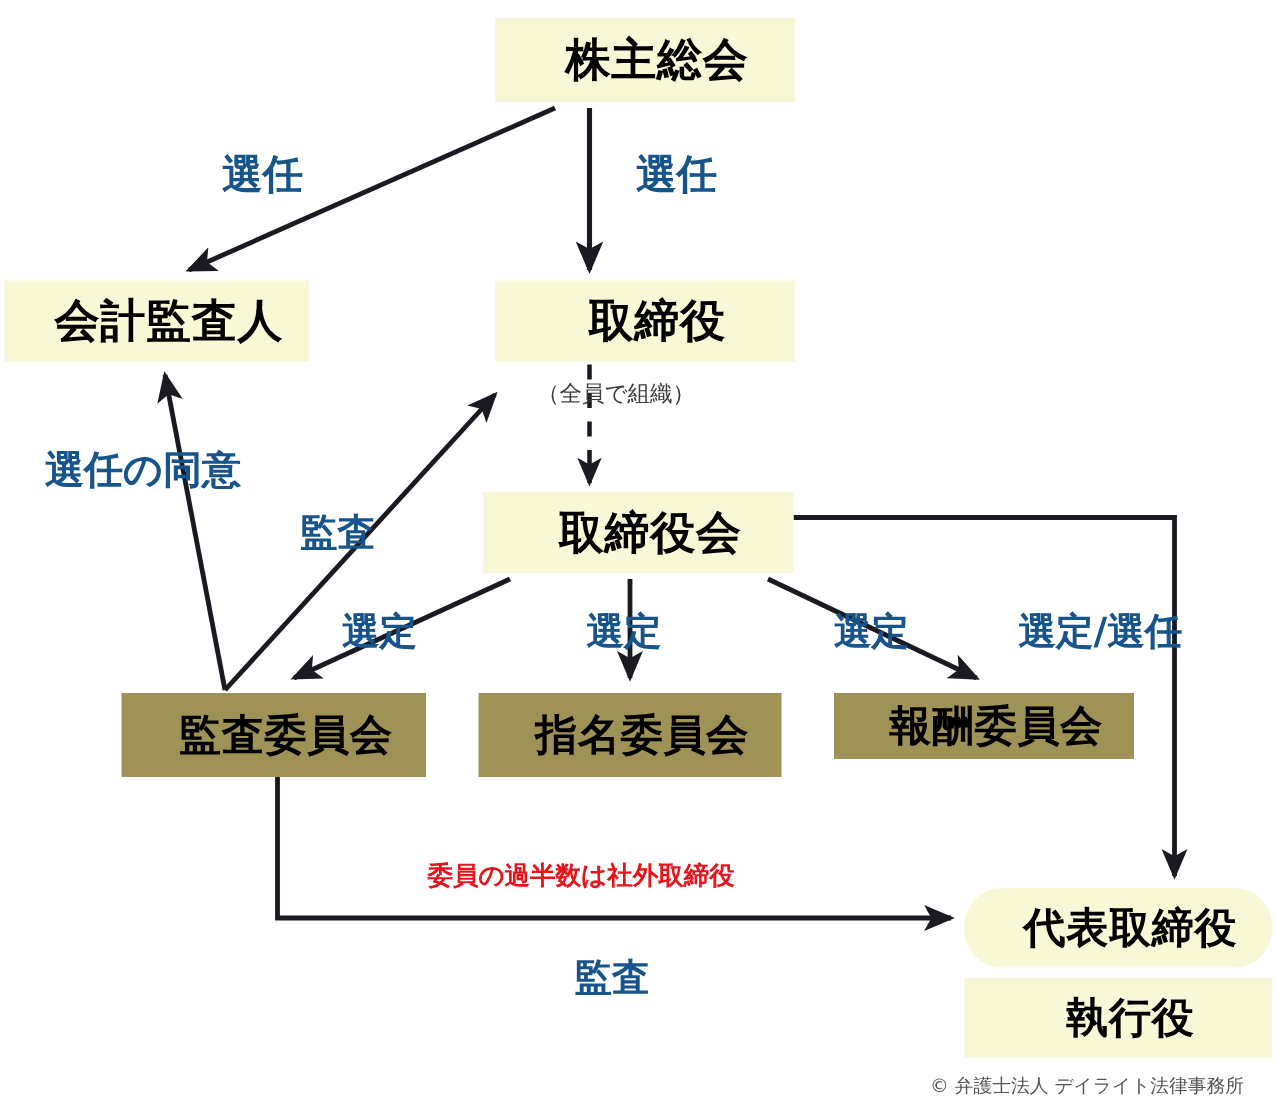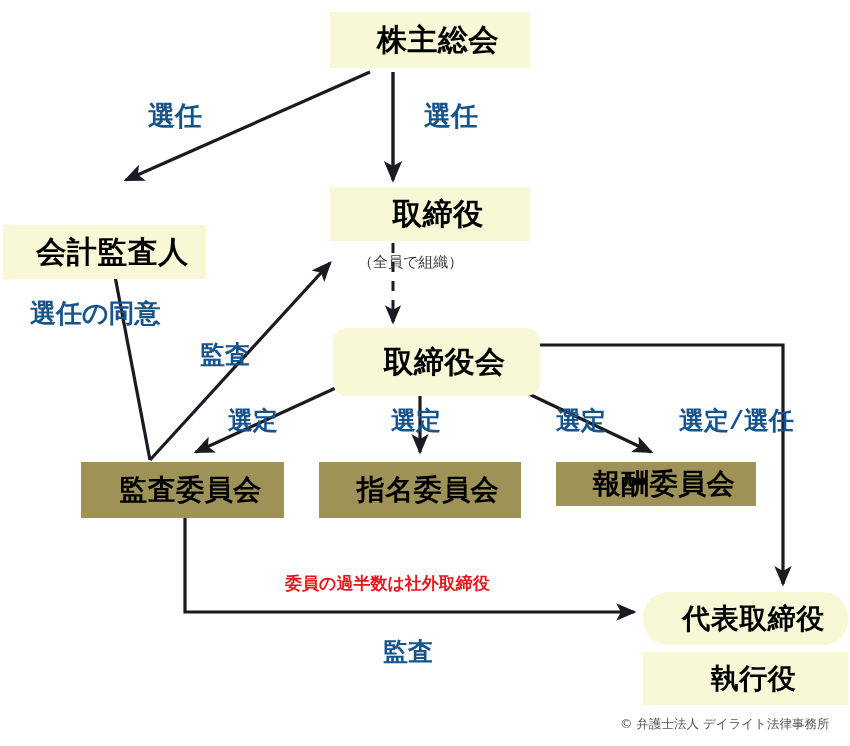--- a/index.html
+++ b/index.html
@@ -108,29 +108,29 @@
 
     <path d="M529,345 L783,345 L783,584" fill="none" stroke="#1a1a22" stroke-width="3.2" marker-end="url(#ah)"></path>
 
     <path d="M185,518 L185,612 L634,612" fill="none" stroke="#1a1a22" stroke-width="3.2" marker-end="url(#ah)"></path>
   </svg>
 
   <div class="node pale" style="left:330px; top:12px; width:200px; height:56px; font-size:30px;">
     <span>株主総会</span>
   </div>
 
-  <div class="node pale" style="left:3px; top:187px; width:203px; height:54px; font-size:30px;margin-top:38px;">
+  <div class="node pale" style="left:3px; top:187px; width:203px; height:54px; font-size:30px;">
     <span>会計監査人</span>
   </div>
 
   <div class="node pale" style="left:330px; top:187px; width:200px; height:54px; font-size:30px;">
     <span>取締役</span>
   </div>
 
-  <div class="node pale" style="left:333px; top:328px; width:207px; height:68px; font-size:30px;border-radius:14px;">
+  <div class="node pale" style="left:322px; top:328px; width:207px; height:54px; font-size:30px;">
     <span>取締役会</span>
   </div>
 
   <div class="node olive" style="left:81px; top:462px; width:203px; height:56px; font-size:28px;">
     <span>監査委員会</span>
   </div>
 
   <div class="node olive" style="left:319px; top:462px; width:202px; height:56px; font-size:28px;">
     <span>指名委員会</span>
   </div>
@@ -154,21 +154,21 @@
   <div class="label" style="left:30px; top:296px; font-size:26px;">選任の同意</div>
 
   <div class="label" style="left:200px; top:338px; font-size:25px;">監査</div>
 
   <div class="label" style="left:228px; top:404px; font-size:25px;">選定</div>
 
   <div class="label" style="left:391px; top:404px; font-size:25px;">選定</div>
 
   <div class="label" style="left:556px; top:404px; font-size:25px;">選定</div>
 
-  <div class="label" style="left:679px; top:404px; font-size:25px;font-family:Liberation Mono, monospace;">選定/選任</div>
+  <div class="label" style="left:679px; top:404px; font-size:25px;">選定/選任</div>
 
   <div class="label" style="left:383px; top:635px; font-size:25px;">監査</div>
 
   <div class="sub-note" style="left:358px; top:253px; font-size:15px;">（全員で組織）</div>
 
   <div class="note-red" style="left:285px; top:572px; font-size:17px;">委員の過半数は社外取締役</div>
 
   <div class="credit" style="left:620px; top:716px;">© 弁護士法人 デイライト法律事務所</div>
 
 </div>

